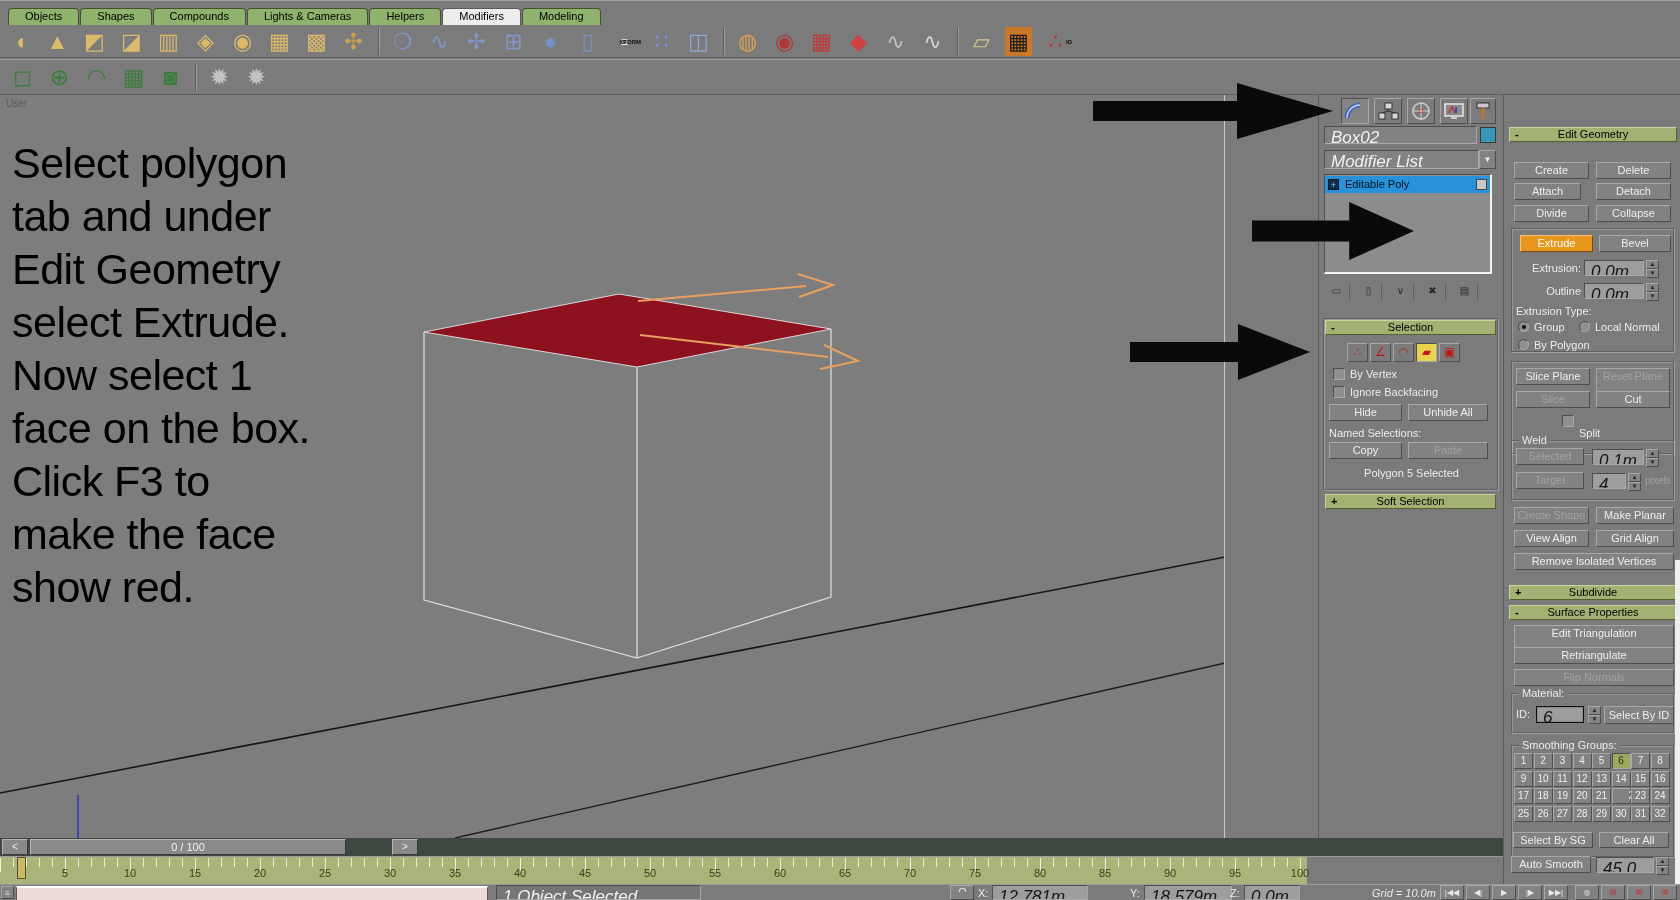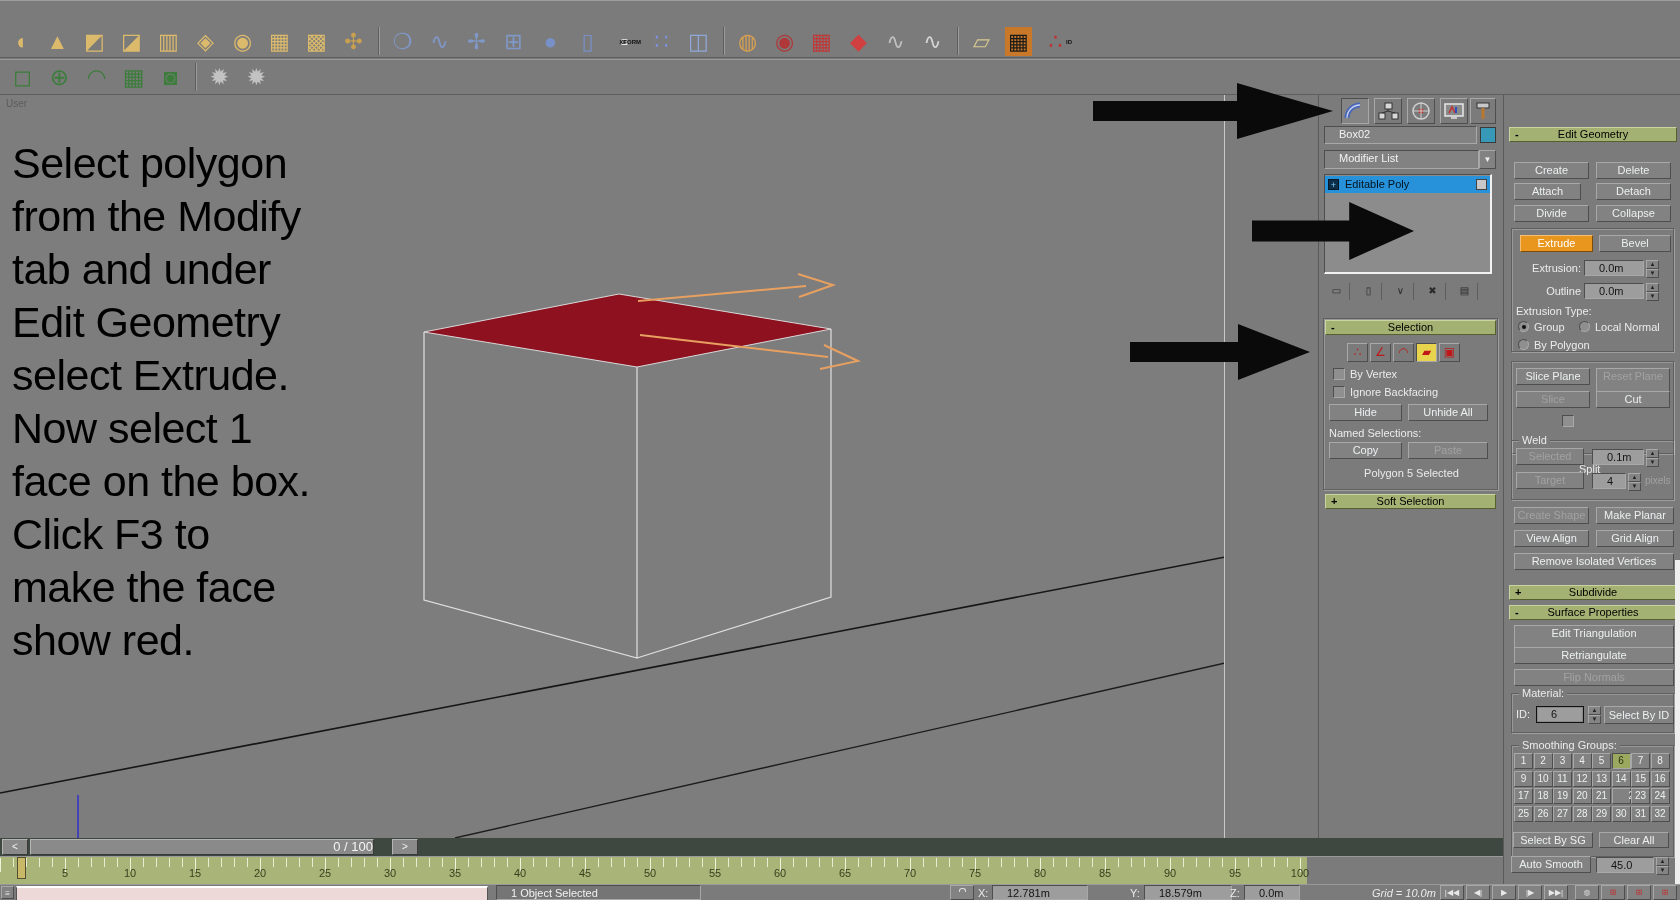--- a/index.html
+++ b/index.html
@@ -36,21 +36,21 @@
   .bigarrow { position:absolute; background:#0a0a0a; pointer-events:none; z-index:60;
     clip-path:polygon(0 32%, 60% 32%, 60% 0, 100% 50%, 60% 100%, 60% 68%, 0 68%); }
 
   
   .col { position:absolute; background:#7b7b7b; }
   .b3 { position:absolute; background:#828282; border:1px solid; border-color:#a8a8a8 #4e4e4e #4e4e4e #a8a8a8;
     color:#eceff0; font-size:11px; text-align:center; overflow:hidden; white-space:nowrap; }
   .b3.dis { color:#a2a2a2; }
   .b3.orange { background:#e8961e; border-color:#f4c078 #7c4c08 #7c4c08 #f4c078; color:#fff; }
   .sunk { position:absolute; background:#9d9d9d; border:1px solid; border-color:#4e4e4e #a8a8a8 #a8a8a8 #4e4e4e;
-    color:#141414; font-size:11px; padding:1px 14px; overflow:hidden; white-space:nowrap; }
+    color:#141414; font-size:17px; padding:1px 6px; overflow:hidden; white-space:nowrap;font-style:italic; }
   .sunk.darkfield { background:#828282; color:#f2f2f2; }
   .lab { position:absolute; color:#ebebeb; font-size:11px; white-space:nowrap; }
   .lab.dim { color:#a2a2a2; }
   .rhead { position:absolute; height:15px; background:#a3b173; border:1px solid; border-color:#c9d4a0 #56602f #56602f #c9d4a0;
     color:#000; font-size:11px; text-align:center; line-height:13px; }
   .rhead .pm { position:absolute; left:5px; top:0; font-weight:bold; }
   .gbox { position:absolute; border:1px solid #5f5f5f; box-shadow:1px 1px 0 rgba(255,255,255,.28), inset 1px 1px 0 rgba(255,255,255,.22); }
   .gbox .glab { position:absolute; top:-7px; left:7px; background:#7b7b7b; padding:0 3px; color:#ebebeb; font-size:11px; }
   .spin { position:absolute; width:13px; display:flex; flex-direction:column; }
   .spin span { flex:1; background:#848484; border:1px solid; border-color:#a8a8a8 #4e4e4e #4e4e4e #a8a8a8;
@@ -80,22 +80,22 @@
   .sgbtn { position:absolute; width:19px; height:16px; background:#828282; border:1px solid;
     border-color:#a8a8a8 #4e4e4e #4e4e4e #a8a8a8; color:#eceff0; font-size:10px; text-align:center; line-height:14px; }
   .sgbtn.active { background:#9aa860; color:#2e3210; border-color:#4e4e4e #a8a8a8 #a8a8a8 #4e4e4e; }
 
   .scrollbar { position:absolute; background:#efefef; }
 
   
   .tslider { position:absolute; left:0; top:838px; width:1503px; height:18px; background:#3f4840; }
   .ts-btn { position:absolute; top:1px; width:26px; height:16px; background:#8a8a8a; border:1px solid;
     border-color:#b4b4b4 #3a3a3a #3a3a3a #b4b4b4; color:#f0f0f0; font-size:10px; text-align:center; line-height:14px; }
-  .ts-bar { position:absolute; left:30px; top:1px; width:344px; height:16px; background:#8a8a8a; border:1px solid;
-    border-color:#b4b4b4 #3a3a3a #3a3a3a #b4b4b4; color:#f4f4f4; font-size:13px; text-align:right; line-height:14px; }
+  .ts-bar { position:absolute; left:30px; top:1px; width:316px; height:16px; background:#8a8a8a; border:1px solid;
+    border-color:#b4b4b4 #3a3a3a #3a3a3a #b4b4b4; color:#f4f4f4; font-size:11px; text-align:center; line-height:14px; }
   .ruler { position:absolute; left:0; top:856px; width:1503px; height:28px; background:#7b7b7b; border-top:1px solid #9a9a9a; }
   .ruler .green { position:absolute; left:0; top:0; width:1307px; height:28px; background:#a9b478; }
   .ruler .ticks1 { position:absolute; left:0; top:1px; width:1307px; height:9px;
     background:repeating-linear-gradient(90deg, rgba(238,242,218,.9) 0 1px, transparent 1px 13px); }
   .ruler .ticks5 { position:absolute; left:0; top:1px; width:1307px; height:14px;
     background:repeating-linear-gradient(90deg, rgba(238,242,218,.95) 0 1px, transparent 1px 65px); }
   .rnum { position:absolute; top:10px; width:26px; text-align:center; font-size:11px; color:#39401e; }
   .marker0 { position:absolute; left:17px; top:0; width:9px; height:22px; background:#c9b868; border:1px solid #555030; }
   .statusbar { position:absolute; left:0; top:884px; width:1680px; height:16px; background:#7b7b7b;
     border-top:1px solid #9a9a9a; overflow:hidden; }
@@ -104,20 +104,29 @@
   .minibtn { position:absolute; width:24px; height:15px; background:#828282; border:1px solid;
     border-color:#a8a8a8 #4e4e4e #4e4e4e #a8a8a8; color:#e8e8e8; font-size:8px; text-align:center; line-height:13px; }
   .sceneSVG { position:absolute; left:0; top:0; }
 </style>
 </head>
 <body>
 
 <div id="root">
 
   <div class="titlestrip"></div>
+  <div class="tabbar" id="tabbar">
+      <div class="tab">Objects</div>
+      <div class="tab">Shapes</div>
+      <div class="tab">Compounds</div>
+      <div class="tab">Lights &amp; Cameras</div>
+      <div class="tab">Helpers</div>
+      <div class="tab active">Modifiers</div>
+      <div class="tab">Modeling</div>
+    </div>
   <div class="toolbar1" id="toolbar1">
       <div class="ticon">
         <span style="color: rgb(220, 186, 108);">◖</span>
       </div>
       <div class="ticon">
         <span style="color: rgb(220, 186, 108);">▲</span>
       </div>
       <div class="ticon">
         <span style="color: rgb(220, 186, 108);">◩</span>
       </div>
@@ -246,21 +255,20 @@
       </g>
 
       <g stroke-width="1.6">
         <line x1="78" y1="765" x2="78" y2="700" stroke="#3535c8"></line>
         <line x1="78" y1="765" x2="118" y2="751" stroke="#3a8a3a"></line>
         <line x1="78" y1="766" x2="128" y2="771" stroke="#982222"></line>
       </g>
     </svg>
     <div class="tut" id="tutorial">
         <div>Select polygon</div>
-        <div>from the Modify</div>
         <div>tab and under</div>
         <div>Edit Geometry</div>
         <div>select Extrude.</div>
         <div>Now select 1</div>
         <div>face on the box.</div>
         <div>Click F3 to</div>
         <div>make the face</div>
         <div>show red.</div>
       </div>
   </div>
@@ -389,21 +397,21 @@
     <div class="lab" style="left:91px; top:226px;">Local Normal</div>
     <div class="rad" style="left:14px; top:244px;"></div>
     <div class="lab" style="left:30px; top:244px;">By Polygon</div>
 
     <div class="gbox" style="left:7px; top:266px; width:163px; height:93px;"></div>
     <div class="b3" style="left:12px; top:273px; width:74px; height:17px; line-height:15px;">Slice Plane</div>
     <div class="b3 dis" style="left:92px; top:273px; width:74px; height:34px; line-height:15px;text-align:center;">Reset Plane</div>
     <div class="b3 dis" style="left:12px; top:296px; width:74px; height:17px; line-height:15px;">Slice</div>
     <div class="b3" style="left:92px; top:296px; width:74px; height:17px; line-height:15px;">Cut</div>
     <div class="chk" style="left:58px; top:320px;"></div>
-    <div class="lab" style="left:75px; top:332px;margin-top:36px;">Split</div>
+    <div class="lab" style="left:75px; top:332px;">Split</div>
 
     <div class="gbox" style="left:7px; top:345px; width:163px; height:60px;">
       <span class="glab">Weld</span>
     </div>
     <div class="b3 dis" style="left:12px; top:353px; width:68px; height:17px; line-height:15px;">Selected</div>
     <div class="sunk" style="left:88px; top:354px; width:52px; height:16px;">0.1m</div>
     <div class="spin" style="left:142px; top:354px; height:16px;">
         <span>▲</span>
         <span>▼</span>
       </div>

